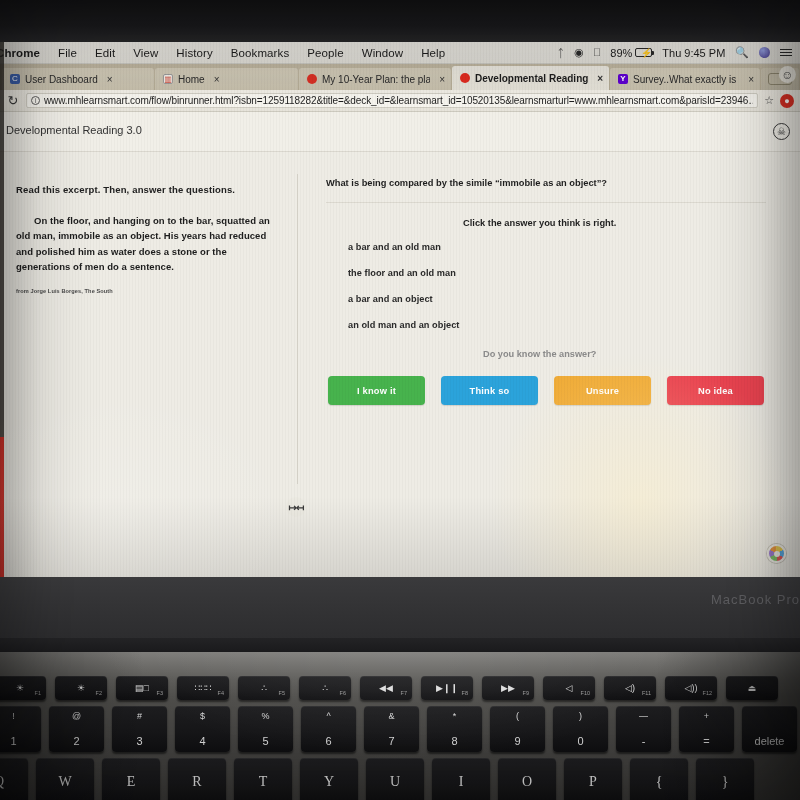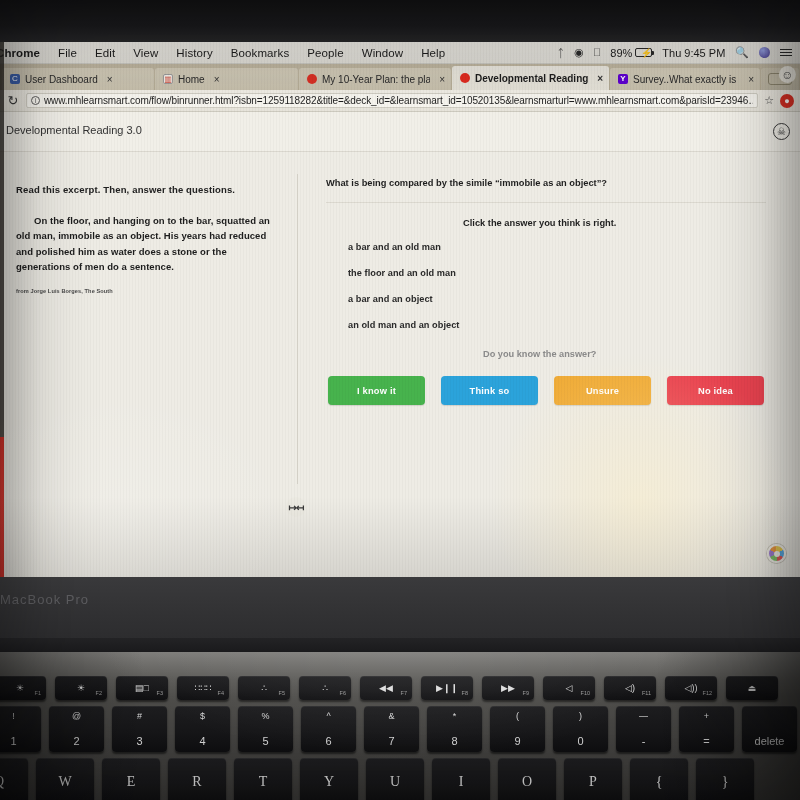--- a/index.html
+++ b/index.html
@@ -244,21 +244,21 @@
   .left-dark {
     position:absolute; left:0; top: 0px; width: 4px; height: 395px; background:#2b2722; z-index: 40; opacity:.8;
   }
 
   
   .bezel-bottom {
     position:absolute; left: 0; top: 577px; width: 800px; height: 68px;
     background: linear-gradient(180deg,#3a3a3c 0%, #333335 45%, #2b2b2d 100%);
   }
   .macbook-label {
-    position:absolute; left:0; top: 592px; width: 800px; text-align:left;
+    position:absolute; left:0; top: 592px; width: 800px; text-align:right;
     font-size: 13px; color: #5d5d60; letter-spacing: 1px;
   }
   .hinge {
     position:absolute; left:0; top: 638px; width:800px; height: 14px;
     background: linear-gradient(180deg,#232325,#1a1a1c);
   }
   .deck {
     position:absolute; left:0; top: 652px; width: 800px; height: 148px;
     background: linear-gradient(180deg,#7d7c79 0%, #6e6d6a 8%, #5c5b58 18%, #4e4d4a 30%, #434240 60%, #3a3937 100%);
   }

